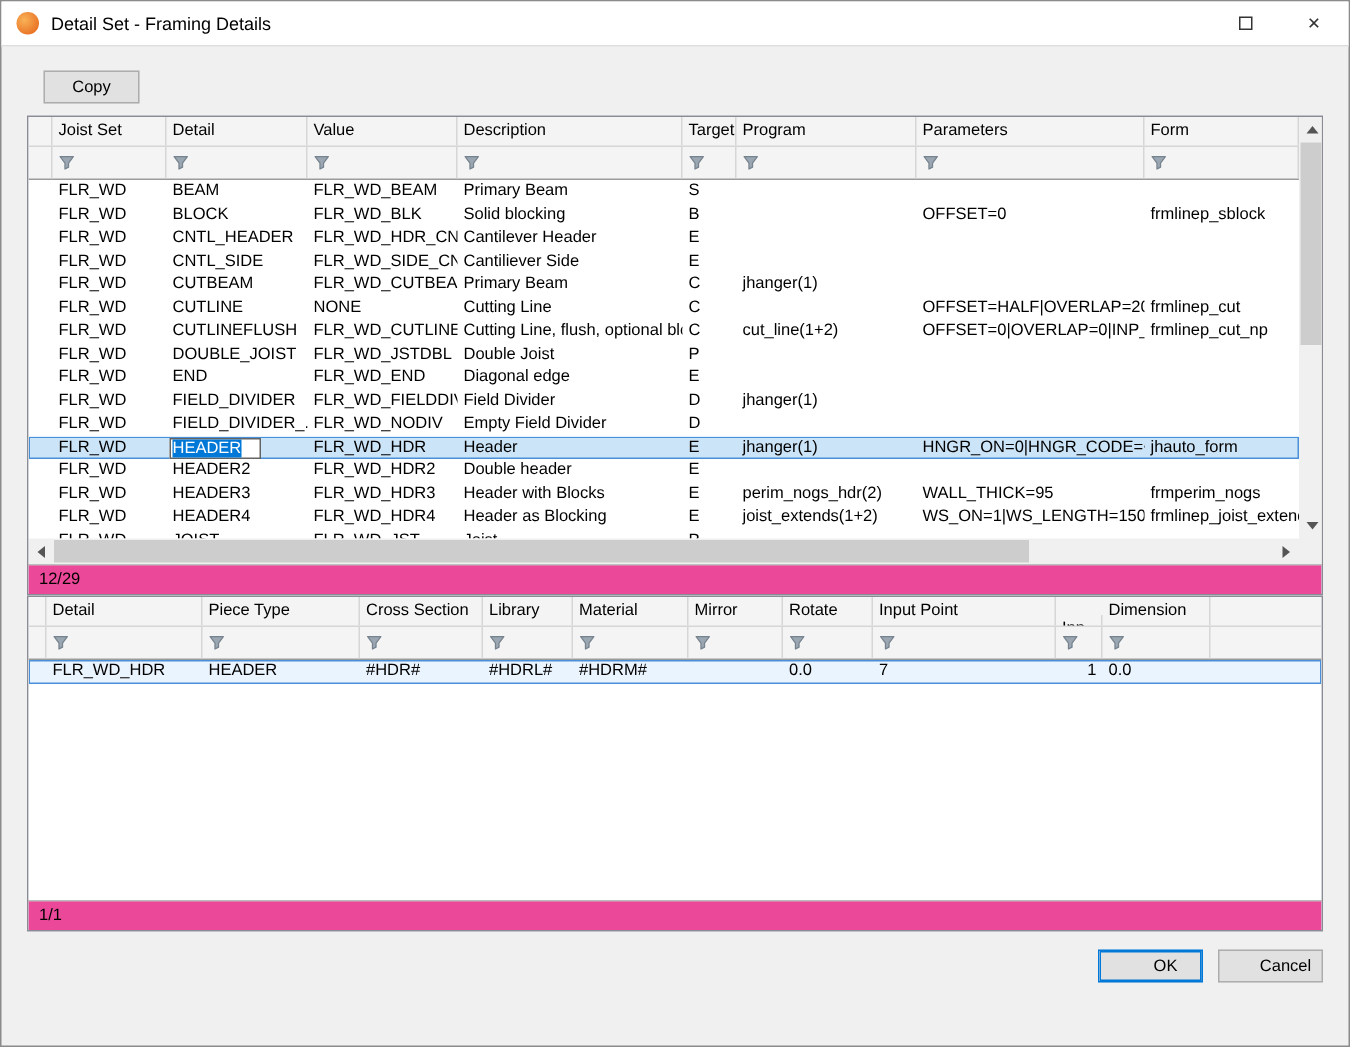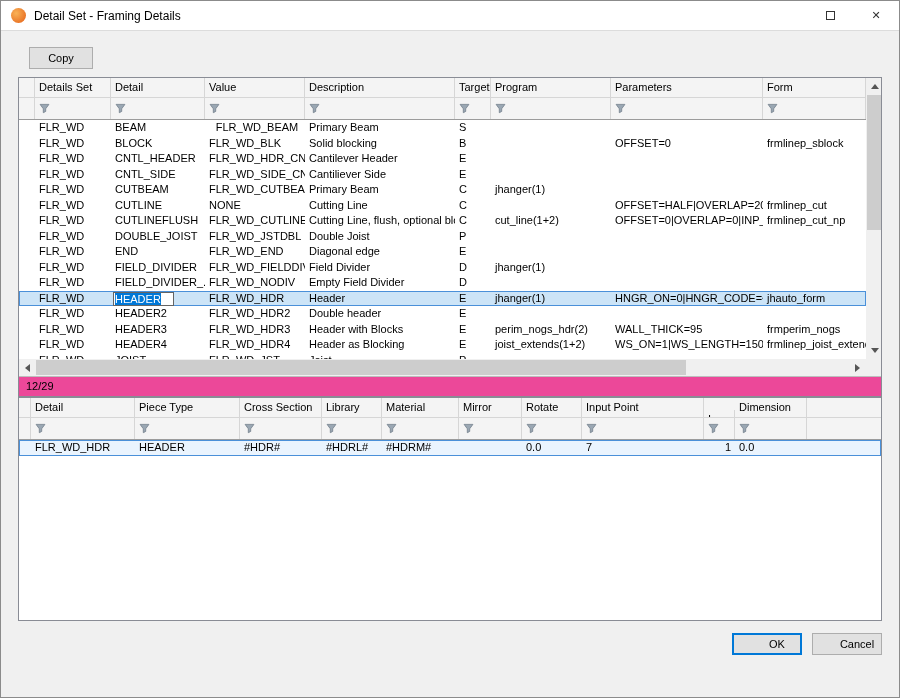--- a/index.html
+++ b/index.html
@@ -95,21 +95,21 @@
 
   <div class="content">
 
     <button class="btn copy-btn">Copy</button>
 
     <div class="panel upper-panel">
       <div class="grid-area">
         <div class="grid-main">
           <div class="header-row" id="main-header">
               <div class="hcell" style="width: 16px;"></div>
-              <div class="hcell" style="width: 76px;">Details Set</div>
+              <div class="hcell" style="width: 76px;">Joist Set</div>
               <div class="hcell" style="width: 94px;">Detail</div>
               <div class="hcell" style="width: 100px;">Value</div>
               <div class="hcell" style="width: 150px;">Description</div>
               <div class="hcell" style="width: 36px;">Target</div>
               <div class="hcell" style="width: 120px;">Program</div>
               <div class="hcell" style="width: 152px;">Parameters</div>
               <div class="hcell" style="width: 103px;">Form</div>
             </div>
           <div class="filter-row" id="main-filter">
               <div class="fcell" style="width: 16px;"></div>
@@ -168,21 +168,21 @@
                     <path d="M1.2 1.5h9.6L7.3 6.3V9.2L4.7 10.6V6.3L1.2 1.5z" fill="#9aa7b3" stroke="#76828e" stroke-width="0.9" stroke-linejoin="round"></path>
                   </svg>
                 </span>
               </div>
             </div>
           <div class="rows rows-main" id="main-rows">
               <div class="grid-row">
                 <div class="cell" style="width: 16px;"></div>
                 <div class="cell" style="width: 76px;">FLR_WD</div>
                 <div class="cell" style="width: 94px;">BEAM</div>
-                <div class="cell" style="width: 100px; text-align: center;">FLR_WD_BEAM</div>
+                <div class="cell" style="width: 100px;">FLR_WD_BEAM</div>
                 <div class="cell" style="width: 150px;">Primary Beam</div>
                 <div class="cell" style="width: 36px;">S</div>
                 <div class="cell" style="width: 120px;"></div>
                 <div class="cell" style="width: 152px;"></div>
                 <div class="cell" style="width: 103px;"></div>
               </div>
               <div class="grid-row">
                 <div class="cell" style="width: 16px;"></div>
                 <div class="cell" style="width: 76px;">FLR_WD</div>
                 <div class="cell" style="width: 94px;">BLOCK</div>
@@ -475,20 +475,21 @@
               <div class="cell" style="width: 77px;">#HDRM#</div>
               <div class="cell" style="width: 63px;"></div>
               <div class="cell" style="width: 60px;">0.0</div>
               <div class="cell" style="width: 122px;">7</div>
               <div class="cell right" style="width: 31px;">1</div>
               <div class="cell" style="width: 72px;">0.0</div>
               <div class="cell fill"></div>
             </div>
           </div>
       </div>
+      <div class="status-strip">1/1</div>
     </div>
 
     <div class="footer">
       <button class="btn default">OK</button>
       <button class="btn">Cancel</button>
     </div>
 
   </div>
 </div>
 

